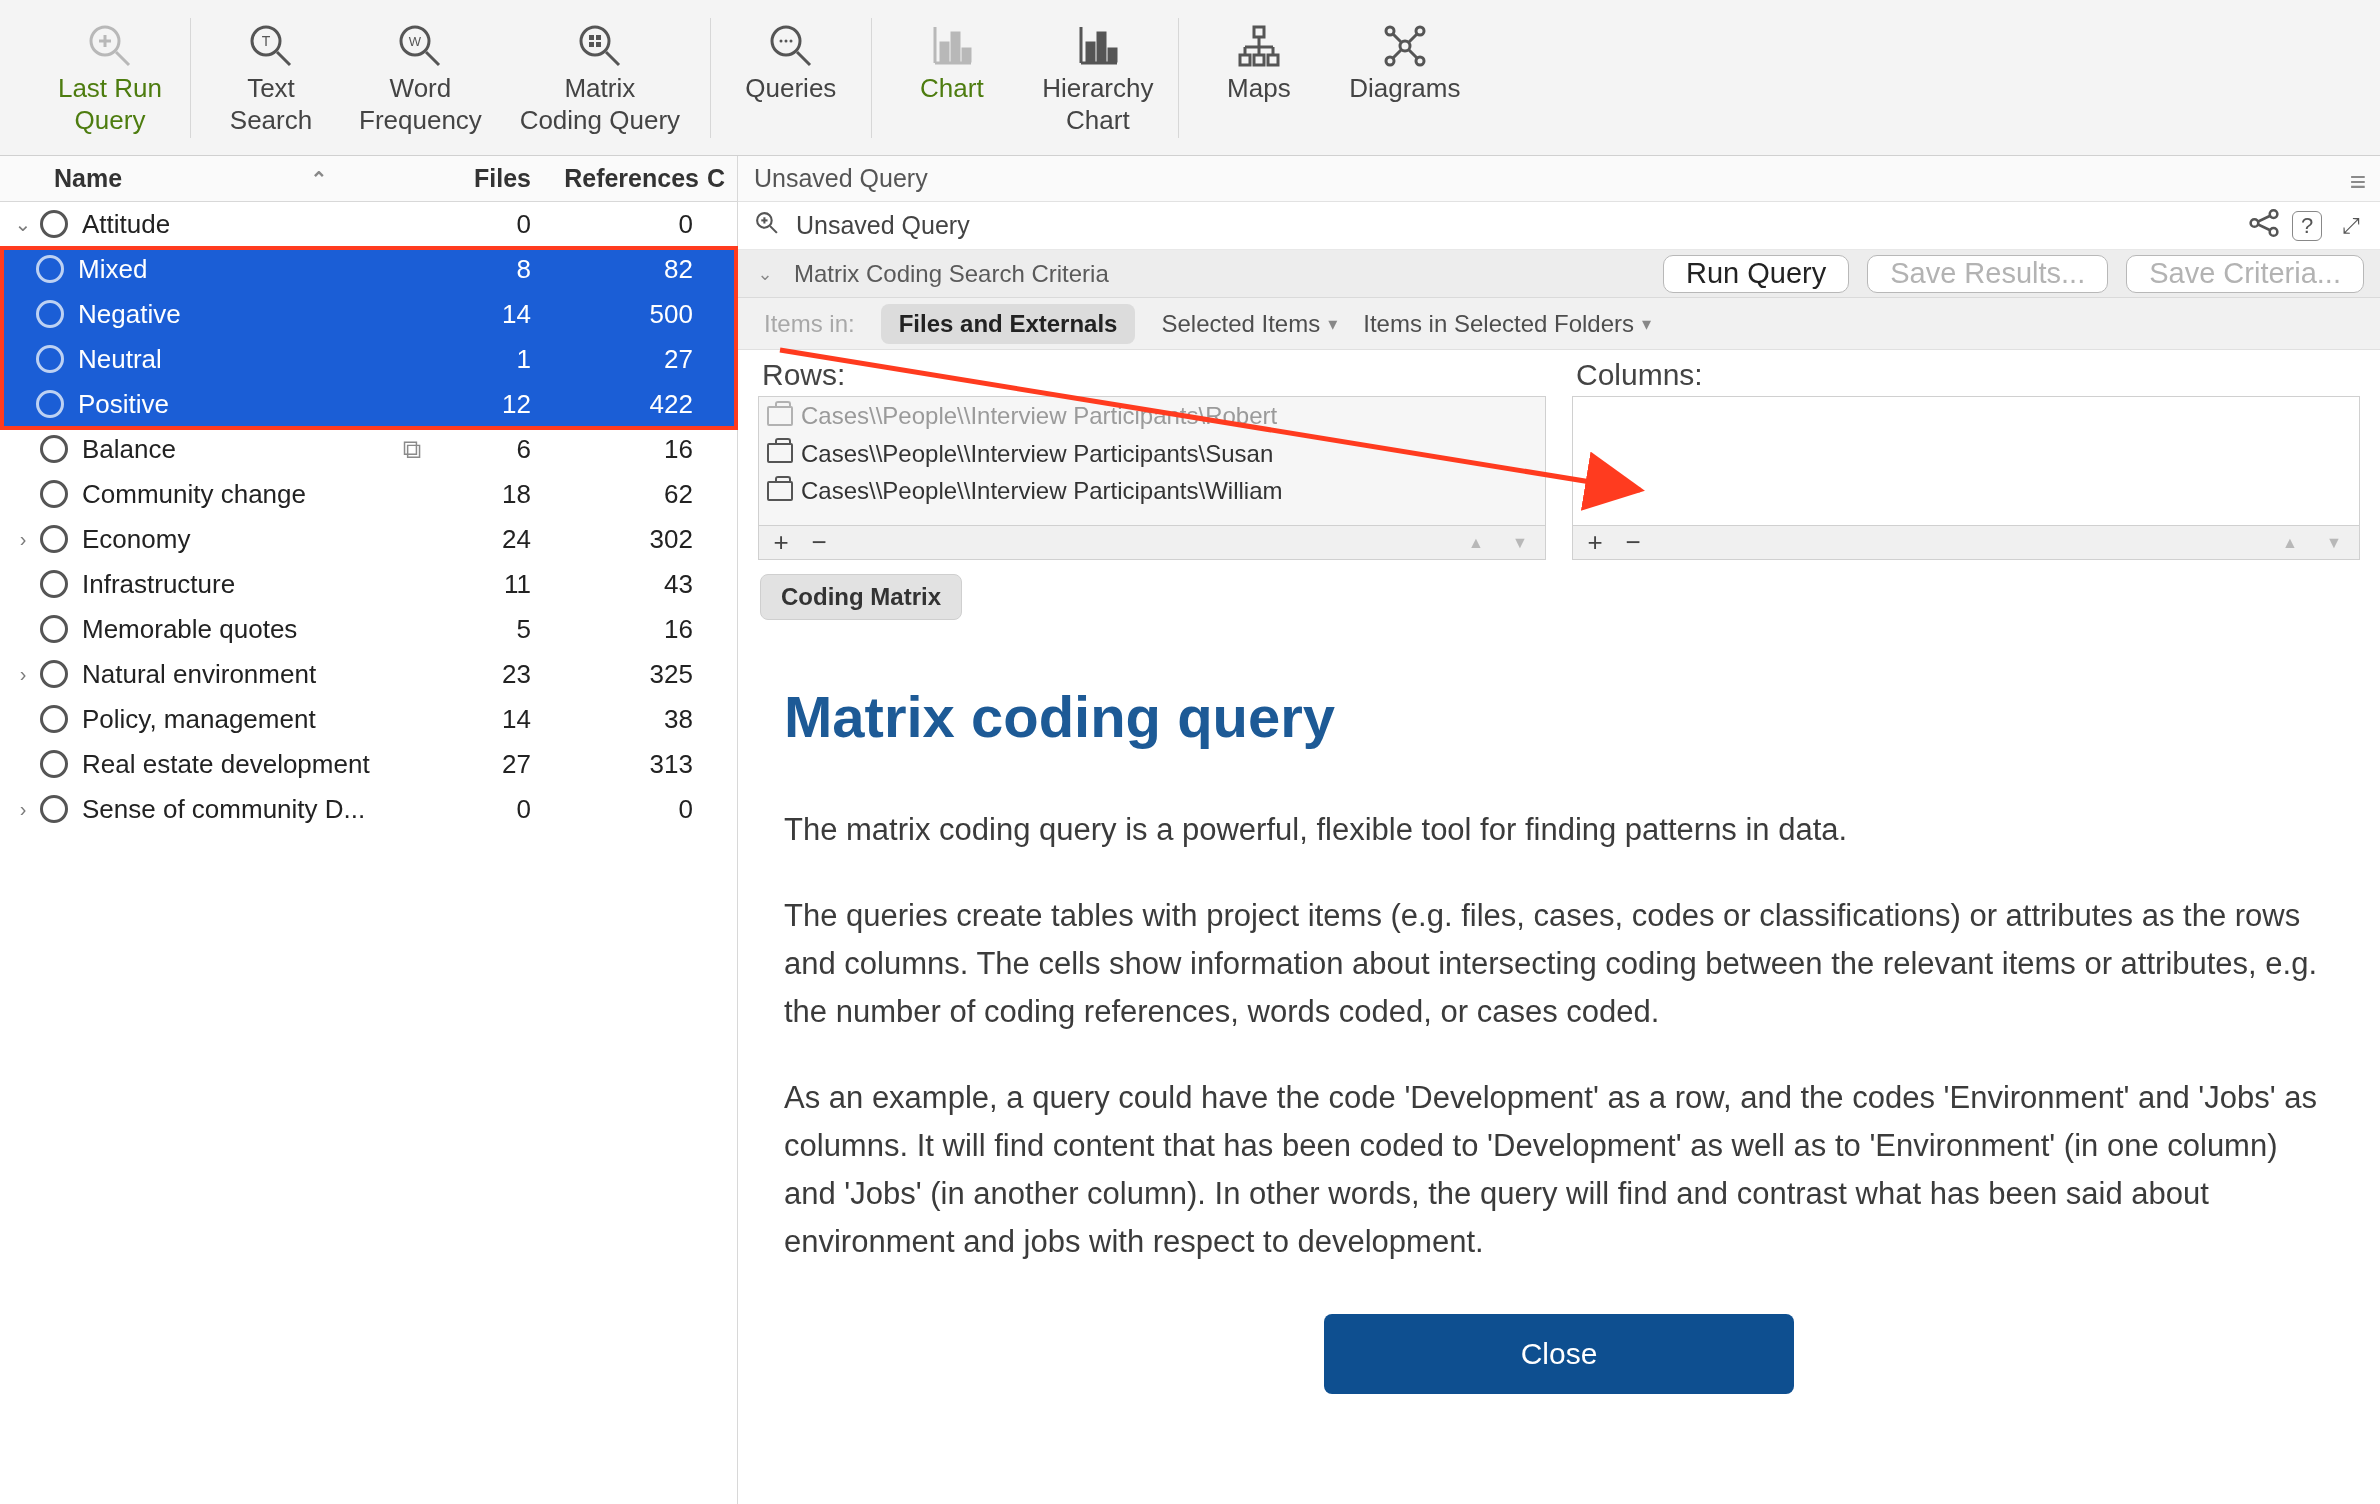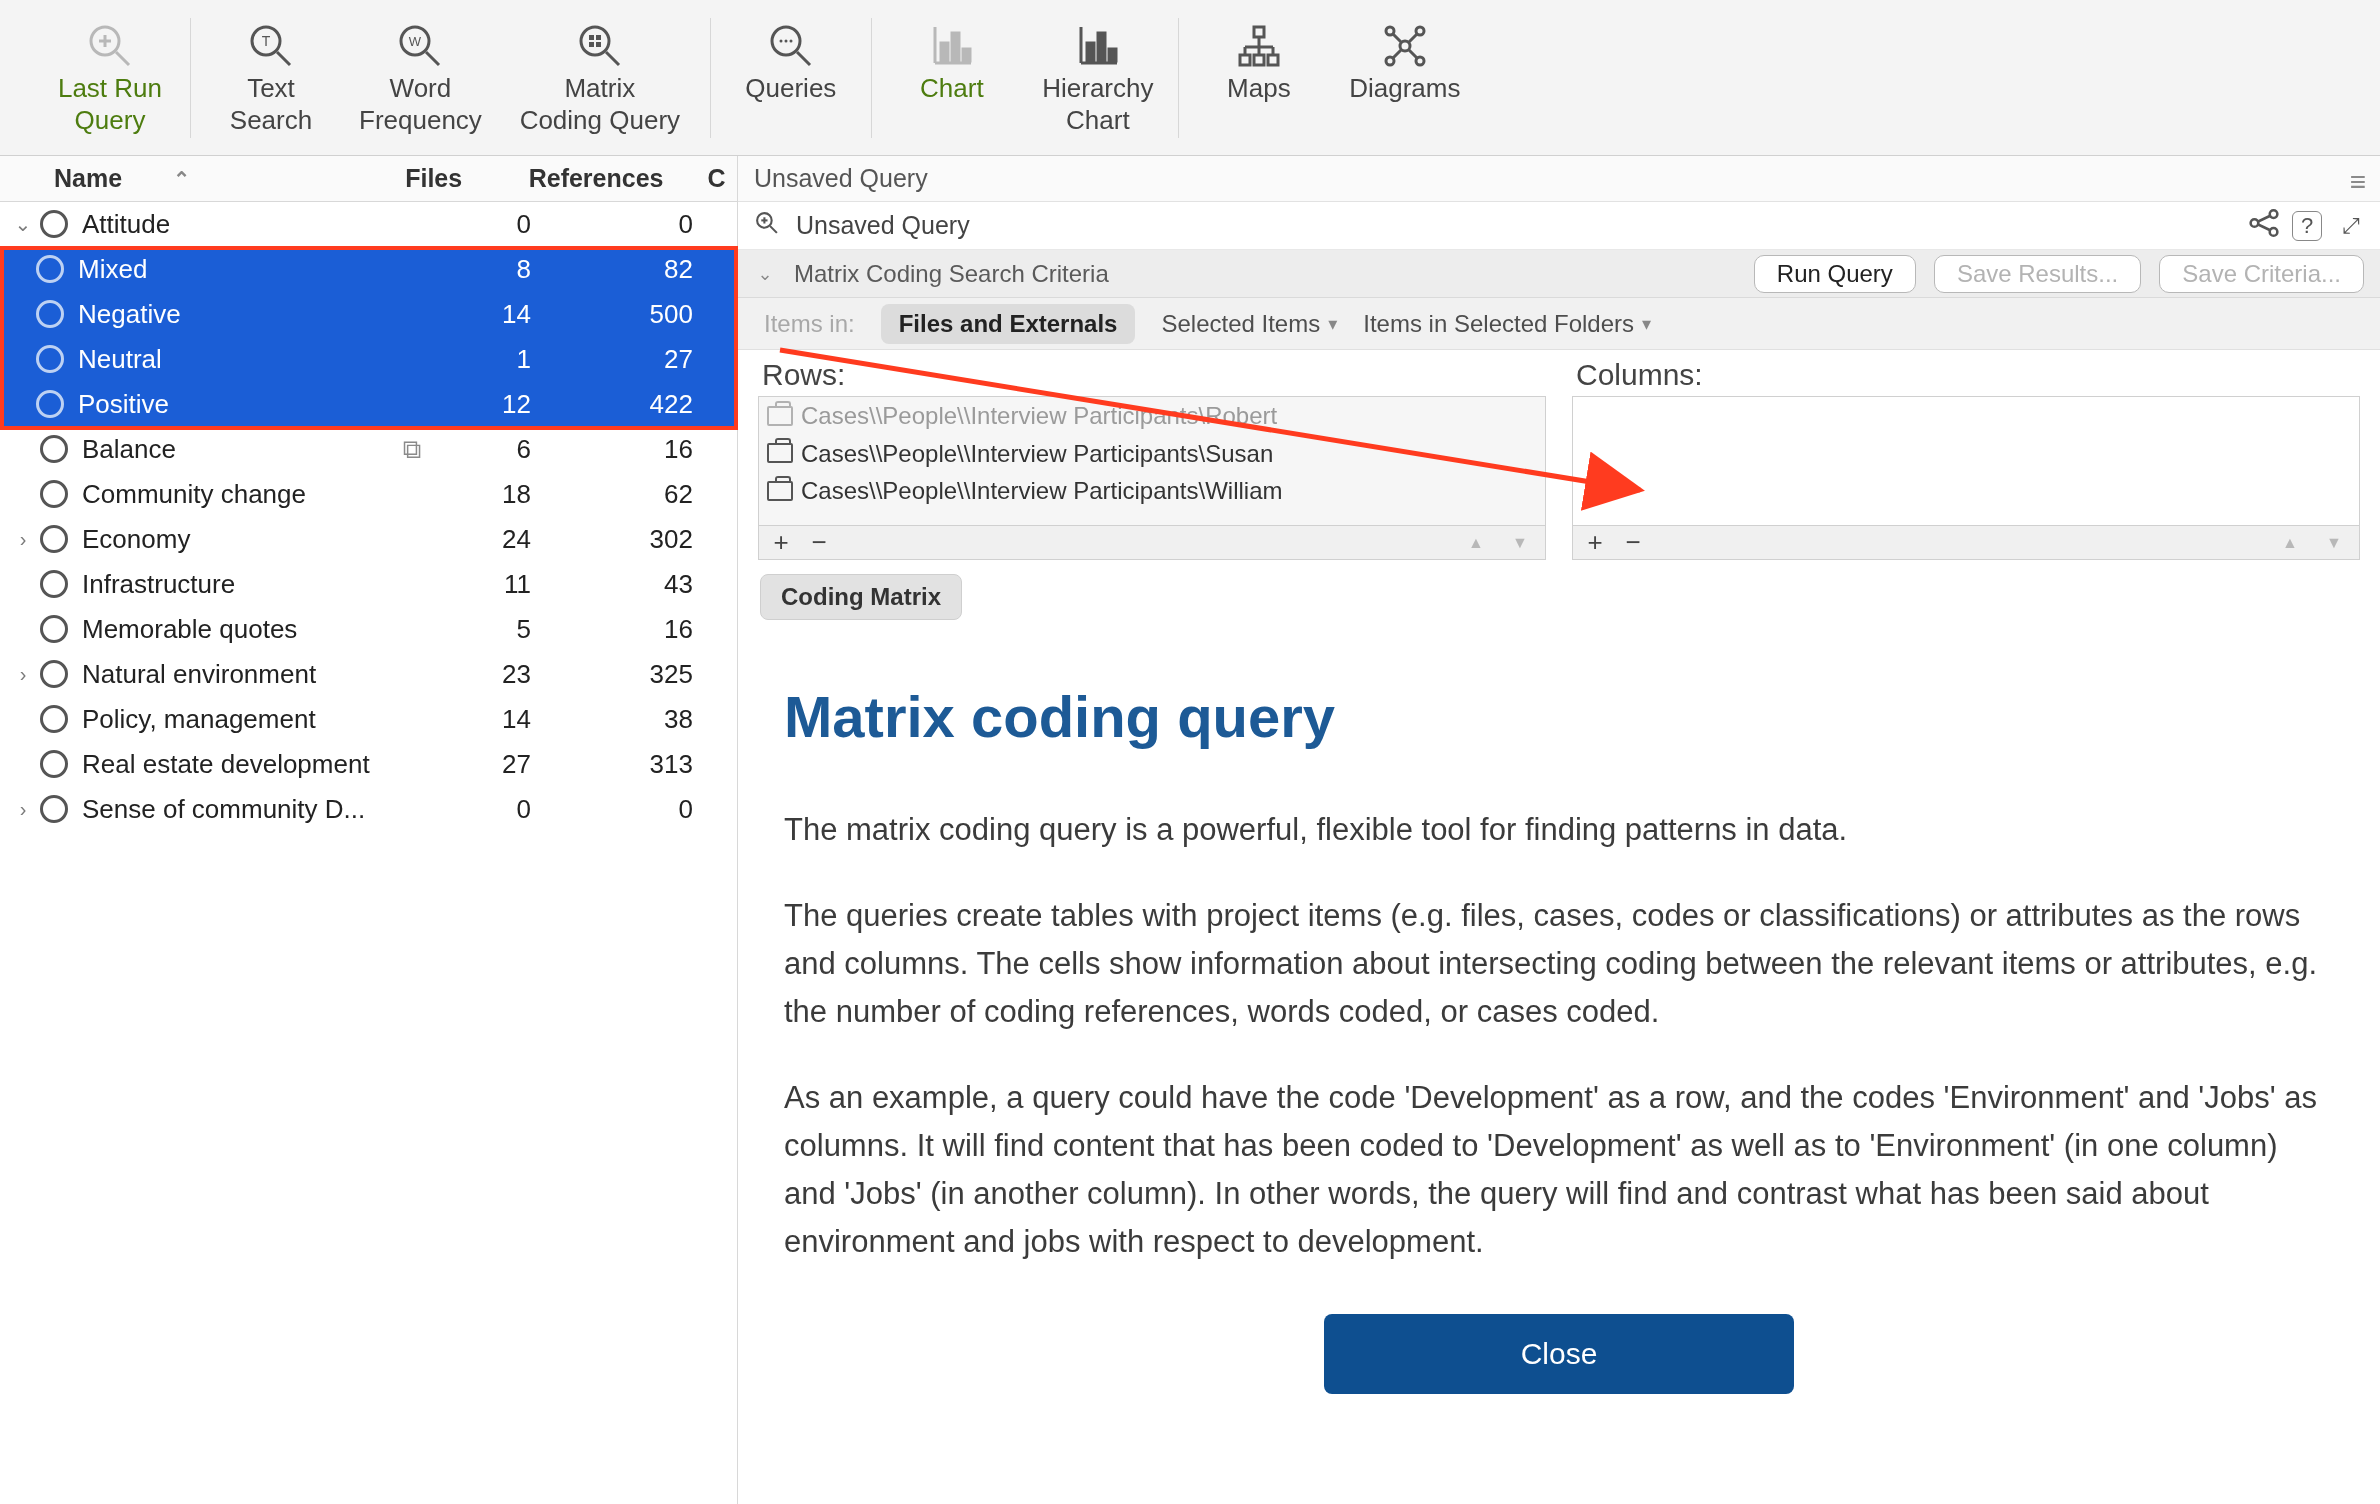--- a/index.html
+++ b/index.html
@@ -36,21 +36,20 @@
     width:738px;
     border-right:1px solid #d8d8d8;
     display:flex; flex-direction:column;
     background:#fff;
   }
   .col-head {
     display:flex; align-items:center; height:46px;
     font-size:25px; font-weight:600; color:#333;
     border-bottom:1px solid #d8d8d8;
     background:#fafafa;
-    gap:36px;
   }
   .col-head .c-name { flex:1; padding-left:54px; }
   .col-head .c-sort { width:48px; text-align:center; color:#888; font-size:20px;}
   .col-head .c-files { width:96px; text-align:right; padding-right:8px;}
   .col-head .c-refs  { width:168px; text-align:right; padding-right:8px;}
   .col-head .c-ext   { width:30px; }
 
   .tree { font-size:26px; }
   .row {
     display:flex; align-items:center; height:45px;
@@ -86,21 +85,21 @@
                font-size:25px; color:#555; background:#fafafa; border-bottom:1px solid #e2e2e2;}
   .subhead { height:48px; display:flex; align-items:center; padding:0 14px; gap:14px; font-size:25px; color:#444; border-bottom:1px solid #e8e8e8;}
   .subhead .sp { flex:1; }
   .subhead .hdr-ico { width:30px; text-align:center; color:#555; font-size:22px;}
 
   .criteria-bar { height:48px; display:flex; align-items:center; gap:18px;
                   padding:0 16px; background:#ededed; color:#5a5a5a; font-size:24px; border-bottom:1px solid #dadada;}
   .criteria-bar .disc { width:22px; text-align:center; color:#888; font-size:18px;}
   .criteria-bar .sp { flex:1; }
   .btn { border:1px solid #b8b8b8; background:#fff; border-radius:10px; height:38px; padding:0 22px;
-         font-size:24px; color:#222; display:flex; align-items:center; }
+         font-size:29px; color:#222; display:flex; align-items:center; }
   .btn.disabled { color:#b3b3b3; }
 
   .search-bar { height:52px; display:flex; align-items:center; gap:26px;
                 padding:0 26px; background:#f1f1f1; font-size:24px; border-bottom:1px solid #e0e0e0;}
   .search-bar .lbl { color:#a8a8a8; }
   .search-bar .opt { color:#4e4e4e; display:flex; align-items:center; gap:8px;}
   .search-bar .opt .caret { font-size:18px; color:#888;}
   .search-bar .opt.active { background:#dcdcdc; border-radius:8px; padding:6px 18px; font-weight:600; color:#222;}
 
   .rowcols { display:flex; gap:26px; padding:8px 20px 0 20px; }

